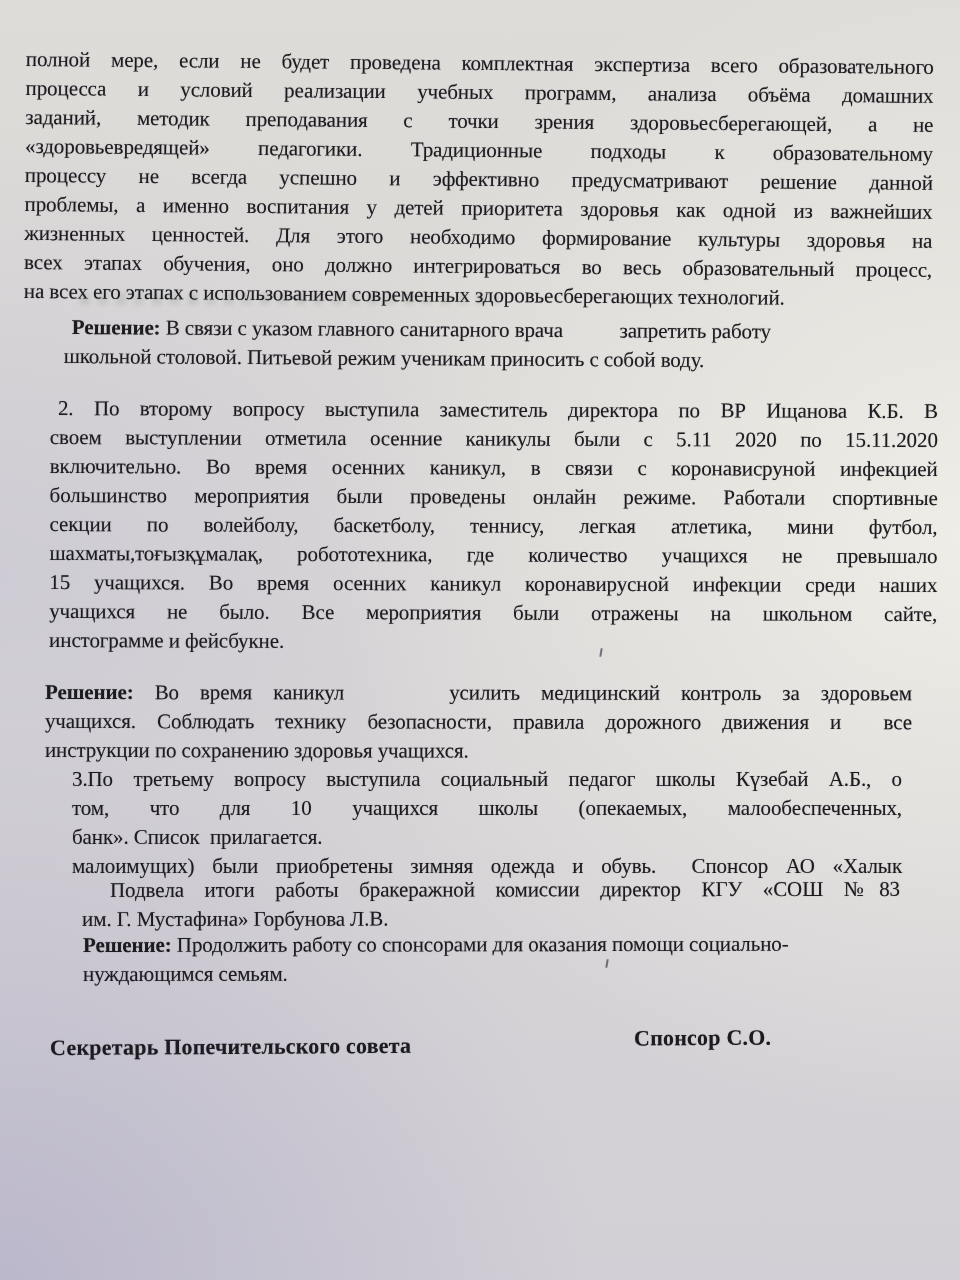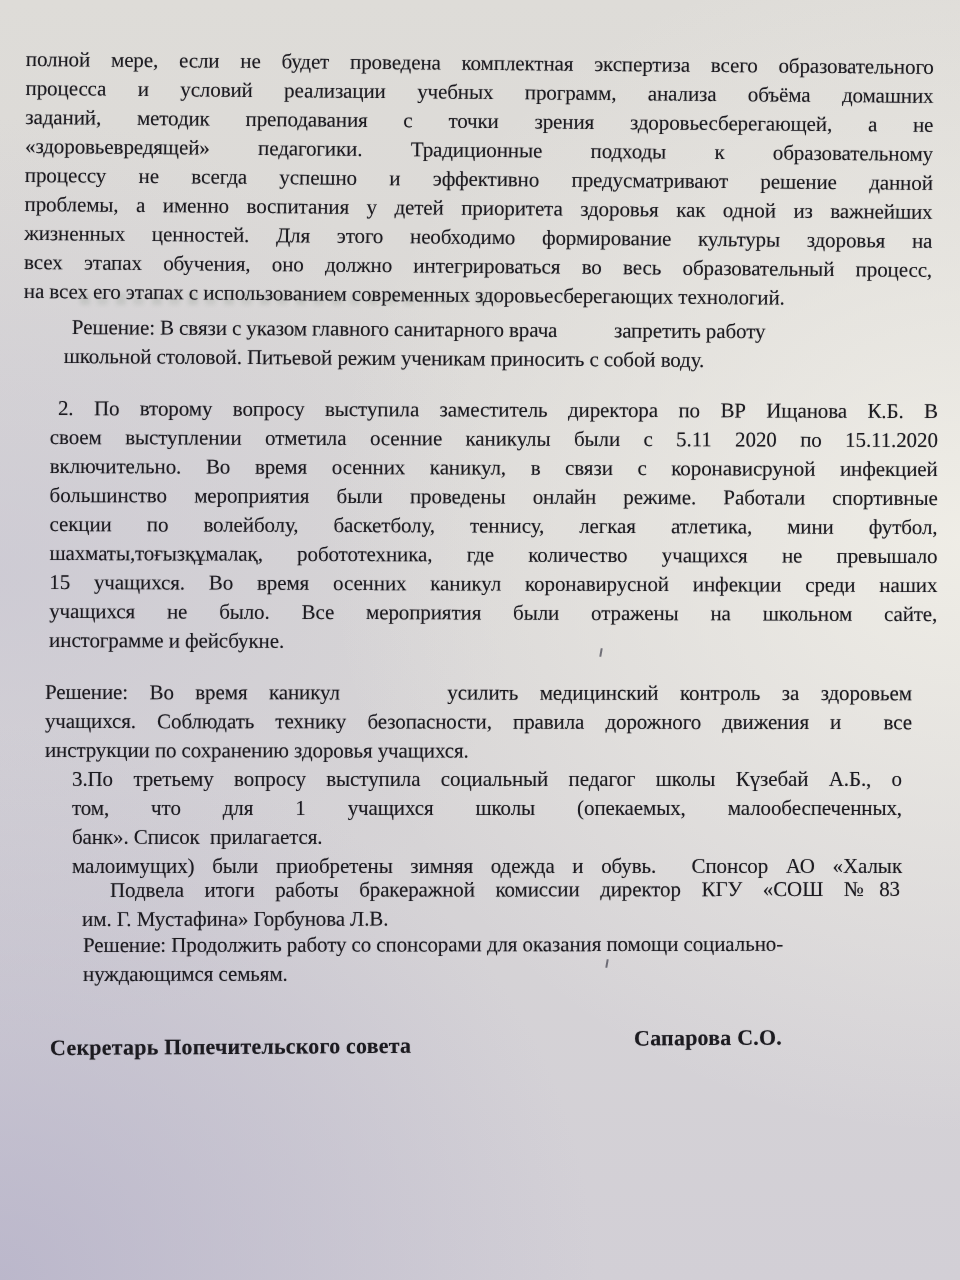--- a/index.html
+++ b/index.html
@@ -15,21 +15,21 @@
   }
   .par{
     position:absolute;
     font-size:21px;line-height:29px;letter-spacing:-0.1px;
     text-shadow:0 0 1px rgba(28,27,35,0.42);
     transform-origin:0 0;
   }
   .ln{white-space:nowrap;text-align:justify;text-align-last:justify;}
   .ln.last{text-align-last:left;}
   .noju .ln{text-align-last:left;}
-  b{font-weight:normal;}
+  b{font-weight:bold;}
 
   .p1{top:45px;left:26px;right:26px;transform:rotate(0.5deg);}
   .resh1{top:313px;left:64px;right:76px;transform:rotate(0.35deg);}
   .resh1 .ln:first-child{text-indent:8px;}
   .p2{top:394px;left:50px;right:22px;transform:rotate(0.2deg);}
   .p2 .ln:first-child{text-indent:8px;}
   .resh2{top:678px;left:45px;right:48px;transform:rotate(0.08deg);}
   .p3{top:765px;left:72px;right:58px;}
   .p4{top:876px;left:82px;right:60px;transform:rotate(-0.08deg);}
   .p4 .ln:first-child{text-indent:28px;}
@@ -93,31 +93,31 @@
   </div>
 
 <div class="par resh2">
     <div class="ln"><b>Решение:</b> Во время каникул&nbsp;&nbsp;&nbsp;&nbsp; усилить медицинский контроль за здоровьем</div>
     <div class="ln">учащихся. Соблюдать технику безопасности, правила дорожного движения и&nbsp; все</div>
     <div class="ln last">инструкции по сохранению здоровья учащихся.</div>
   </div>
 
 <div class="par p3">
     <div class="ln">3.По третьему вопросу выступила социальный педагог школы Күзебай А.Б., о</div>
-    <div class="ln">том, что для 1 учащихся школы (опекаемых, малообеспеченных,</div>
+    <div class="ln">том, что для 10 учащихся школы (опекаемых, малообеспеченных,</div>
     <div class="ln last">банк». Список&nbsp; прилагается.</div>
     <div class="ln">малоимущих) были приобретены зимняя одежда и обувь.&nbsp; Спонсор АО «Халык</div>
   </div>
 
 <div class="par p4">
     <div class="ln">Подвела итоги работы бракеражной комиссии директор КГУ «СОШ №83</div>
     <div class="ln last">им. Г. Мустафина» Горбунова Л.В.</div>
   </div>
 
 <div class="par resh3 noju">
     <div class="ln"><b>Решение:</b> Продолжить работу со спонсорами для оказания помощи социально-</div>
     <div class="ln last">нуждающимся семьям.</div>
   </div>
 
 <div class="sig">
   <span>Секретарь Попечительского совета</span>
-  <span class="name">Сапарова С.О.</span>
+  <span class="name">Спонсор С.О.</span>
 </div>
 
 </body></html>

